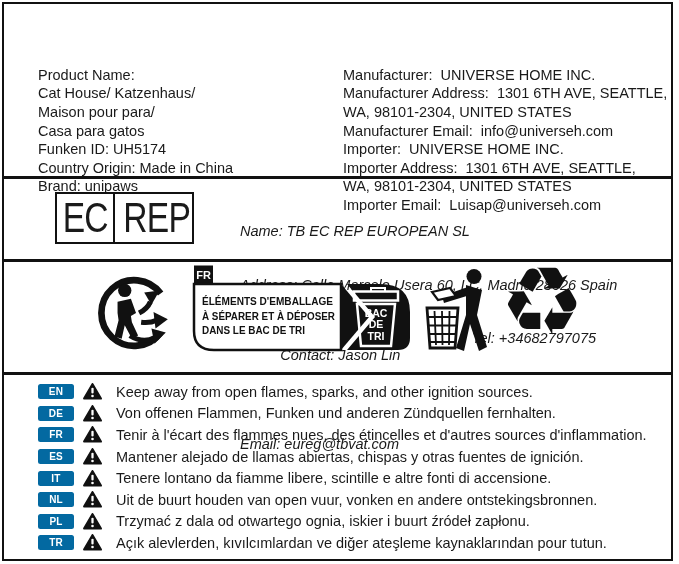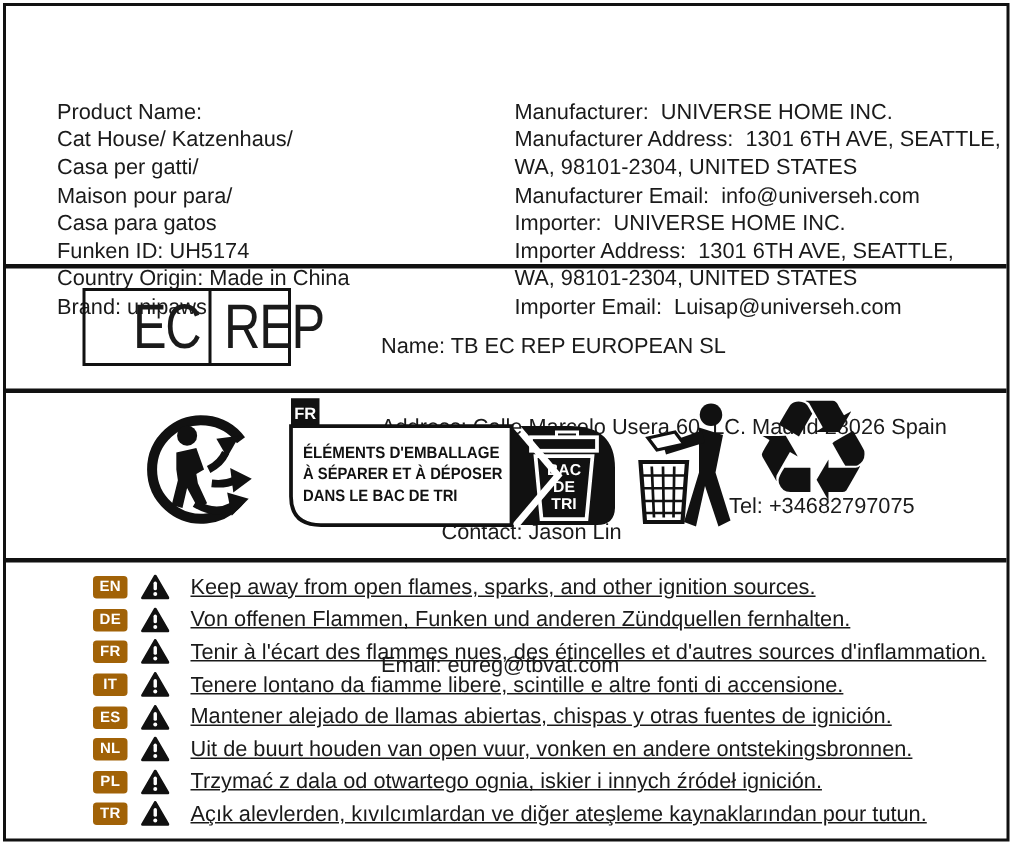--- a/index.html
+++ b/index.html
@@ -12,55 +12,55 @@
   .sec2{height:83px;border-bottom:3px solid #111;}
   .sec3{height:113px;border-bottom:3px solid #111;}
   .sec4{height:201px;padding-top:6px;}
   .col{position:absolute;top:6px;font-size:14.5px;line-height:18.6px;white-space:pre;}
   .col-left{left:34px;}
   .col-right{left:339px;}
   
   .ecrep-box{position:absolute;left:51px;top:13px;width:139px;height:52px;
              border:2.5px solid #111;box-sizing:border-box;display:flex;}
   .ecrep-cell{display:flex;align-items:center;justify-content:center;}
-  .ecrep-cell.ec{width:58px;border-right:2.5px solid #111;padding-left:26px;}
+  .ecrep-cell.ec{width:58px;border-right:2.5px solid #111;}
   .ecrep-cell.rep{flex:1;}
   .ecrep-glyph{display:inline-block;font-size:42px;line-height:1;letter-spacing:-1px;
                transform:scaleX(.8);}
-  .ecrep-text{position:absolute;left:250px;top:9px;font-size:14.5px;line-height:17.7px;
-              white-space:pre;}
+  .ecrep-text{position:absolute;left:236px;top:9px;font-size:14.5px;line-height:17.7px;
+              white-space:pre;font-style:italic;}
   .ecrep-contact-row{position:relative;}
   .ecrep-tel{position:absolute;left:232px;top:0;}
   
   .triman{position:absolute;left:92px;top:12px;width:78px;height:78px;}
   .infotri{position:absolute;left:184px;top:3px;width:226px;height:96px;}
   .tidyman{position:absolute;left:420px;top:6px;width:74px;height:86px;}
   .recycle{position:absolute;left:496px;top:0px;width:84px;height:84px;
            font-family:"DejaVu Sans",sans-serif;font-size:94px;line-height:80px;
            color:#111;text-align:center;}
   .infotri-text{font-family:"Liberation Sans",sans-serif;font-weight:bold;fill:#111;}
   .bin-text{font-family:"Liberation Sans",sans-serif;font-weight:bold;fill:#fff;}
   
   .wrow{height:21.6px;display:flex;align-items:center;padding-left:34px;}
-  .lang-badge{flex:0 0 auto;width:23px;height:15px;background:#a16207;color:#fff;
+  .lang-badge{flex:0 0 auto;width:36px;height:15px;background:#0369a1;color:#fff;
               font-size:10px;font-weight:bold;border-radius:2.5px;
-              display:flex;align-items:center;justify-content:center;letter-spacing:.2px;margin-left:24px;}
+              display:flex;align-items:center;justify-content:center;letter-spacing:.2px;}
   .warn-tri{flex:0 0 auto;width:19px;height:17px;margin-left:9px;}
-  .wtext{margin-left:14px;font-size:14.5px;white-space:nowrap;text-decoration:underline;}
+  .wtext{margin-left:14px;font-size:14.5px;white-space:nowrap;}
 </style>
 </head>
 <body>
 
 <div class="page">
   <div class="label">
 
     <section class="sec1">
       <div class="col col-left">
         
-      <div class="tline">Product Name:</div><div class="tline">Cat House/ Katzenhaus/</div><div class="tline">Casa per gatti/</div><div class="tline">Maison pour para/</div><div class="tline">Casa para gatos</div><div class="tline">Funken ID: UH5174</div><div class="tline">Country Origin: Made in China</div><div class="tline">Brand: unipaws</div></div>
+      <div class="tline">Product Name:</div><div class="tline">Cat House/ Katzenhaus/</div><div class="tline">Maison pour para/</div><div class="tline">Casa para gatos</div><div class="tline">Funken ID: UH5174</div><div class="tline">Country Origin: Made in China</div><div class="tline">Brand: unipaws</div></div>
       <div class="col col-right">
         
       <div class="tline">Manufacturer:  UNIVERSE HOME INC.</div><div class="tline">Manufacturer Address:  1301 6TH AVE, SEATTLE,</div><div class="tline">WA, 98101-2304, UNITED STATES</div><div class="tline">Manufacturer Email:  info@universeh.com</div><div class="tline">Importer:  UNIVERSE HOME INC.</div><div class="tline">Importer Address:  1301 6TH AVE, SEATTLE,</div><div class="tline">WA, 98101-2304, UNITED STATES</div><div class="tline">Importer Email:  Luisap@universeh.com</div></div>
     </section>
 
     <section class="sec2">
       <div class="ecrep-box">
         <div class="ecrep-cell ec">
           <span class="ecrep-glyph">EC</span>
         </div>
@@ -148,57 +148,57 @@
           <span class="lang-badge">FR</span>
           <svg class="warn-tri" viewBox="0 0 20 18">
             <path d="M10,1 L19,16.5 L1,16.5 Z" fill="#111" stroke="#111" stroke-width="2" stroke-linejoin="round"></path>
             <rect x="8.8" y="5" width="2.4" height="6.2" rx="1.2" fill="#fff"></rect>
             <circle cx="10" cy="13.8" r="1.4" fill="#fff"></circle>
           </svg>
           <span class="wtext">Tenir à l'écart des flammes nues, des étincelles et d'autres sources d'inflammation.</span>
         </div>
 
         <div class="wrow">
+          <span class="lang-badge">ES</span>
+          <svg class="warn-tri" viewBox="0 0 20 18">
+            <path d="M10,1 L19,16.5 L1,16.5 Z" fill="#111" stroke="#111" stroke-width="2" stroke-linejoin="round"></path>
+            <rect x="8.8" y="5" width="2.4" height="6.2" rx="1.2" fill="#fff"></rect>
+            <circle cx="10" cy="13.8" r="1.4" fill="#fff"></circle>
+          </svg>
+          <span class="wtext">Mantener alejado de llamas abiertas, chispas y otras fuentes de ignición.</span>
+        </div>
+
+        <div class="wrow">
           <span class="lang-badge">IT</span>
           <svg class="warn-tri" viewBox="0 0 20 18">
             <path d="M10,1 L19,16.5 L1,16.5 Z" fill="#111" stroke="#111" stroke-width="2" stroke-linejoin="round"></path>
             <rect x="8.8" y="5" width="2.4" height="6.2" rx="1.2" fill="#fff"></rect>
             <circle cx="10" cy="13.8" r="1.4" fill="#fff"></circle>
           </svg>
           <span class="wtext">Tenere lontano da fiamme libere, scintille e altre fonti di accensione.</span>
         </div>
 
         <div class="wrow">
-          <span class="lang-badge">ES</span>
-          <svg class="warn-tri" viewBox="0 0 20 18">
-            <path d="M10,1 L19,16.5 L1,16.5 Z" fill="#111" stroke="#111" stroke-width="2" stroke-linejoin="round"></path>
-            <rect x="8.8" y="5" width="2.4" height="6.2" rx="1.2" fill="#fff"></rect>
-            <circle cx="10" cy="13.8" r="1.4" fill="#fff"></circle>
-          </svg>
-          <span class="wtext">Mantener alejado de llamas abiertas, chispas y otras fuentes de ignición.</span>
-        </div>
-
-        <div class="wrow">
           <span class="lang-badge">NL</span>
           <svg class="warn-tri" viewBox="0 0 20 18">
             <path d="M10,1 L19,16.5 L1,16.5 Z" fill="#111" stroke="#111" stroke-width="2" stroke-linejoin="round"></path>
             <rect x="8.8" y="5" width="2.4" height="6.2" rx="1.2" fill="#fff"></rect>
             <circle cx="10" cy="13.8" r="1.4" fill="#fff"></circle>
           </svg>
           <span class="wtext">Uit de buurt houden van open vuur, vonken en andere ontstekingsbronnen.</span>
         </div>
 
         <div class="wrow">
           <span class="lang-badge">PL</span>
           <svg class="warn-tri" viewBox="0 0 20 18">
             <path d="M10,1 L19,16.5 L1,16.5 Z" fill="#111" stroke="#111" stroke-width="2" stroke-linejoin="round"></path>
             <rect x="8.8" y="5" width="2.4" height="6.2" rx="1.2" fill="#fff"></rect>
             <circle cx="10" cy="13.8" r="1.4" fill="#fff"></circle>
           </svg>
-          <span class="wtext">Trzymać z dala od otwartego ognia, iskier i innych źródeł ignición.</span>
+          <span class="wtext">Trzymać z dala od otwartego ognia, iskier i buurt źródeł zapłonu.</span>
         </div>
 
         <div class="wrow">
           <span class="lang-badge">TR</span>
           <svg class="warn-tri" viewBox="0 0 20 18">
             <path d="M10,1 L19,16.5 L1,16.5 Z" fill="#111" stroke="#111" stroke-width="2" stroke-linejoin="round"></path>
             <rect x="8.8" y="5" width="2.4" height="6.2" rx="1.2" fill="#fff"></rect>
             <circle cx="10" cy="13.8" r="1.4" fill="#fff"></circle>
           </svg>
           <span class="wtext">Açık alevlerden, kıvılcımlardan ve diğer ateşleme kaynaklarından pour tutun.</span>

